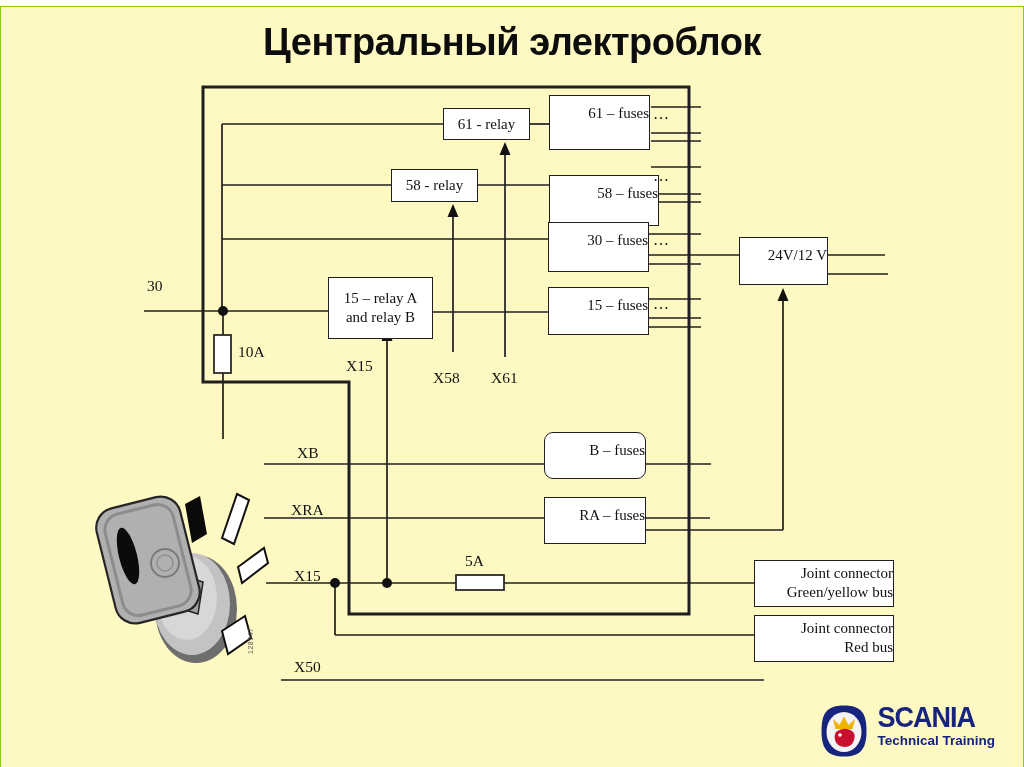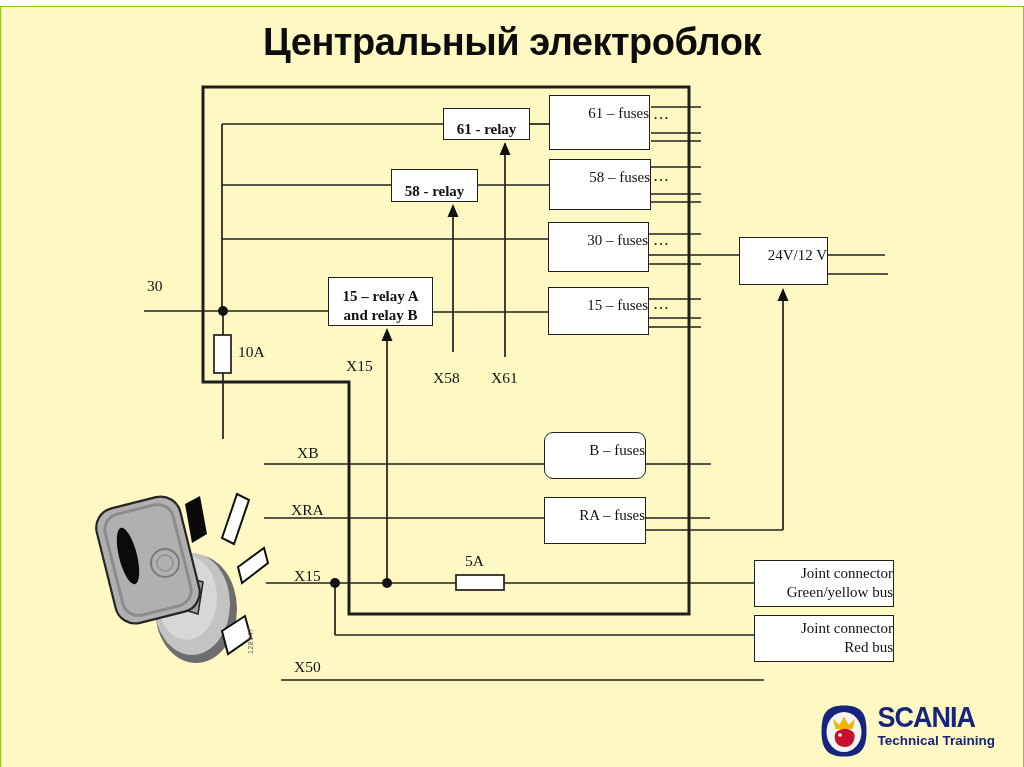--- a/index.html
+++ b/index.html
@@ -11,21 +11,21 @@
   .title{
     position:absolute;top:14px;left:0;width:100%;text-align:center;
     font-family:"Liberation Sans","DejaVu Sans",sans-serif;
     font-size:38px;font-weight:700;color:#0d0d0d;letter-spacing:-0.5px;
   }
   svg.diag{position:absolute;left:0;top:0;}
   .box{
     position:absolute;box-sizing:border-box;border:1.7px solid #1f1f1f;
     background:#fff;font-size:15px;line-height:19px;color:#111;z-index:3;text-align:right;
   }
-  .box.center{display:flex;align-items:flex-end;justify-content:center;text-align:center;font-weight:bold;}
+  .box.center{display:flex;align-items:center;justify-content:center;text-align:center;}
   .box.topleft{padding:8px 0 0 11px;}
   .lbl{position:absolute;font-size:15.5px;color:#111;z-index:3;white-space:nowrap;}
   .dots{position:absolute;font-size:16px;letter-spacing:1px;color:#111;z-index:3;}
   .figid{
     position:absolute;font-size:7px;color:#555;z-index:3;
     transform:rotate(-90deg);transform-origin:left bottom;
     font-family:"Liberation Sans",sans-serif;letter-spacing:0.5px;
   }
   .logo{
     position:absolute;right:28px;bottom:14px;display:flex;align-items:flex-start;z-index:4;
@@ -134,31 +134,31 @@
       <polygon points="221,624 244,609 250,631 227,647" fill="#fff" stroke="#111" stroke-width="2"></polygon>
     </g>
   </svg>
 
   <div class="box center" style="left:442px;top:101px;width:87px;height:32px;">
     <span>61 - relay</span>
   </div>
   <div class="box center" style="left:390px;top:162px;width:87px;height:33px;">
     <span>58 - relay</span>
   </div>
-  <div class="box center" style="left:327px;top:270px;width:105px;height:49px;">
+  <div class="box center" style="left:327px;top:270px;width:105px;height:62px;">
     <span>
       <span style="display:block">15 – relay A</span>
       <span style="display:block">and relay B</span>
     </span>
   </div>
 
   <div class="box topleft" style="left:548px;top:88px;width:101px;height:55px;">
     <span>61 – fuses</span>
   </div>
-  <div class="box topleft" style="left:548px;top:152px;width:102px;height:51px;">
+  <div class="box topleft" style="left:548px;top:168px;width:110px;height:51px;">
     <span>58 – fuses</span>
   </div>
   <div class="box topleft" style="left:547px;top:215px;width:101px;height:50px;">
     <span>30 – fuses</span>
   </div>
   <div class="box topleft" style="left:547px;top:280px;width:101px;height:48px;">
     <span>15 – fuses</span>
   </div>
   <div class="box topleft" style="left:543px;top:425px;width:102px;height:47px;border-radius:9px;">
     <span>B – fuses</span>

